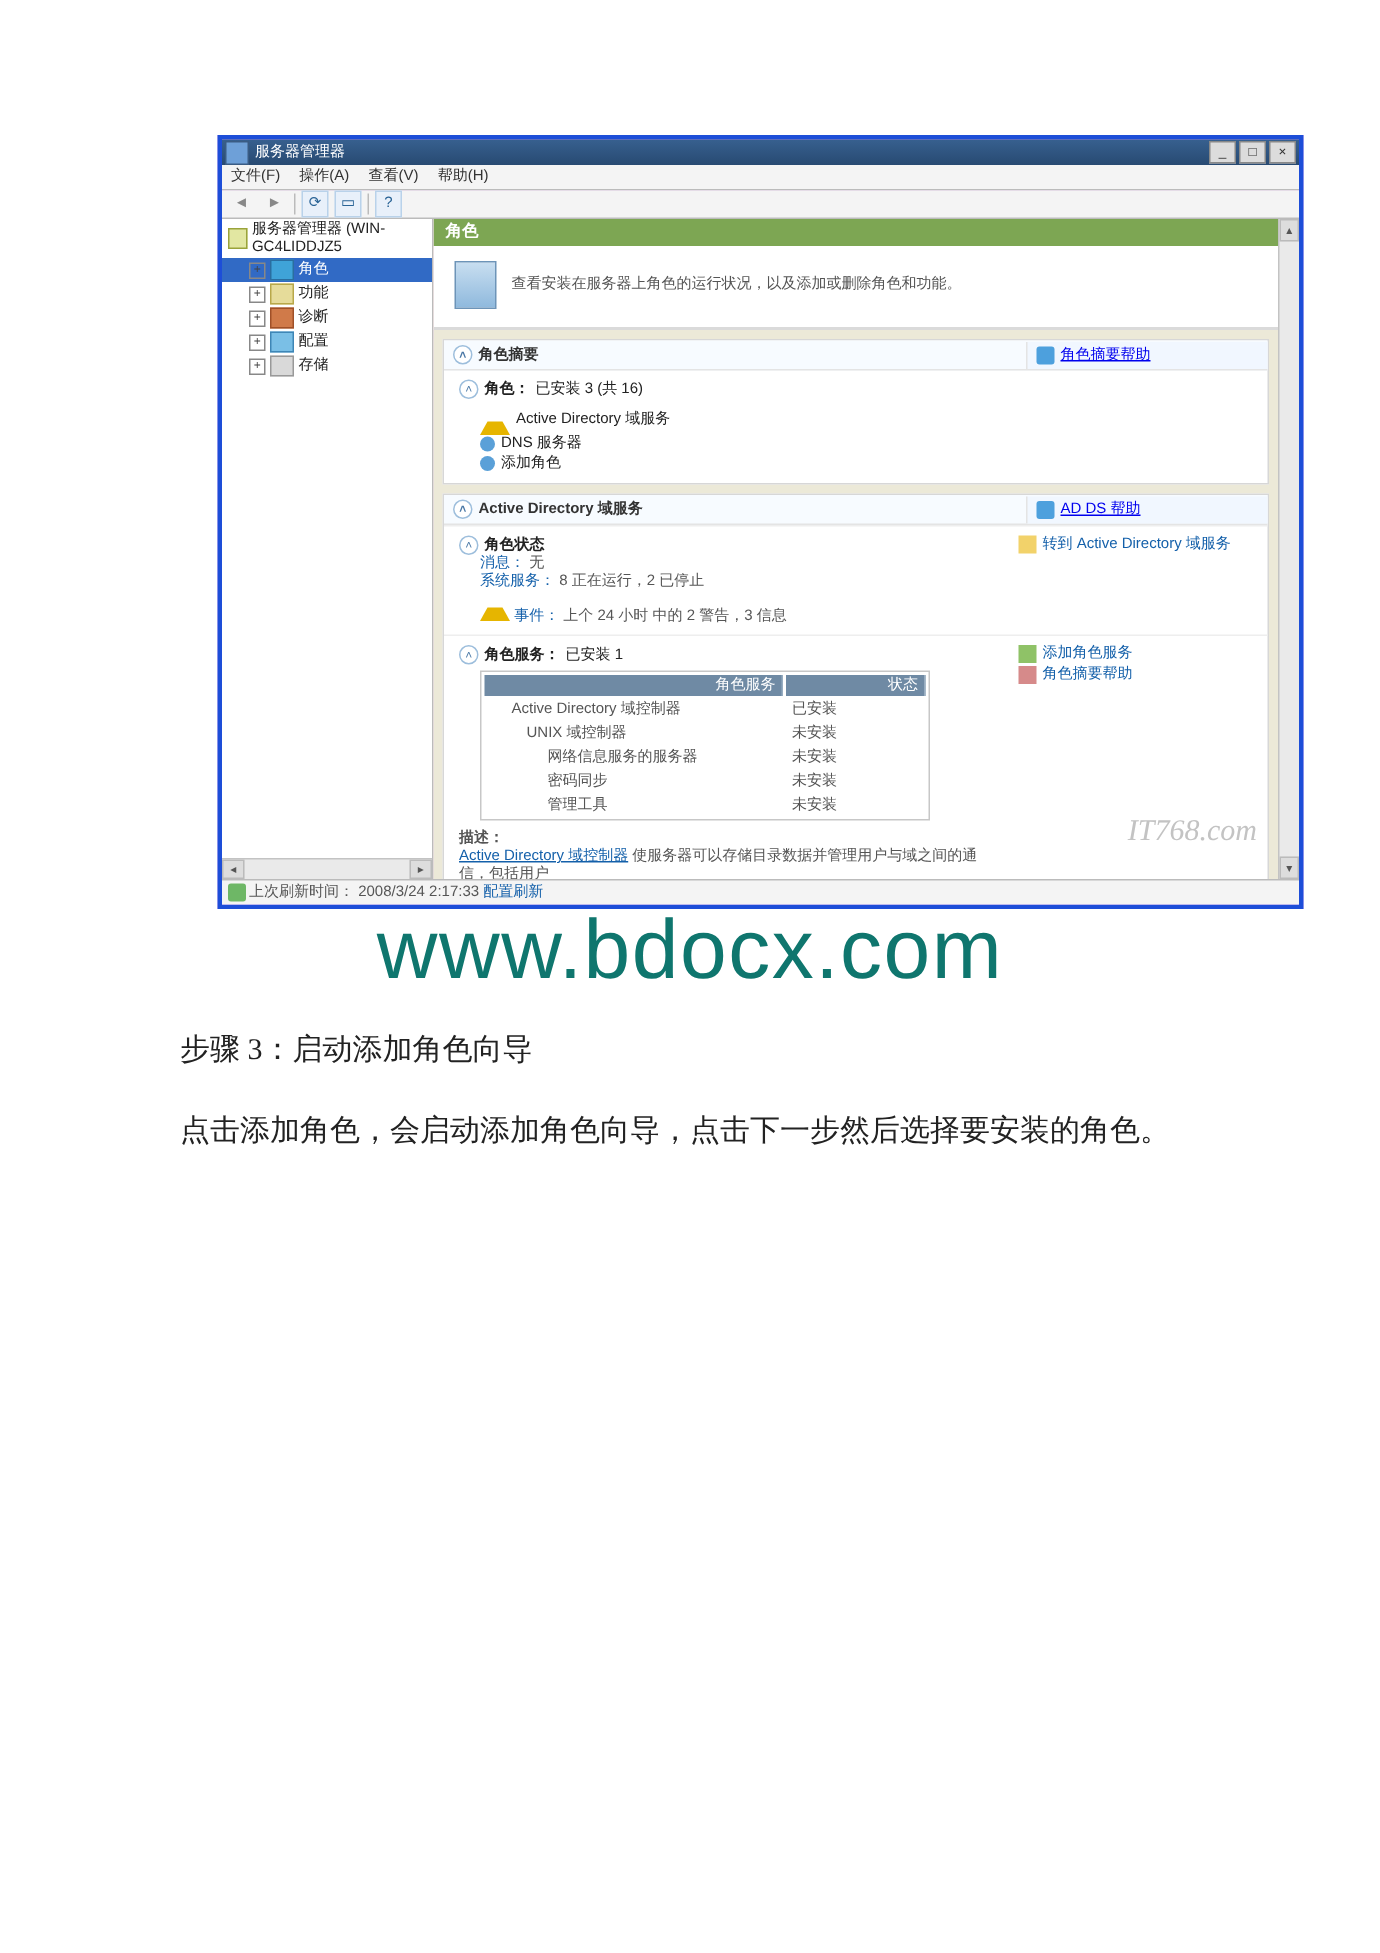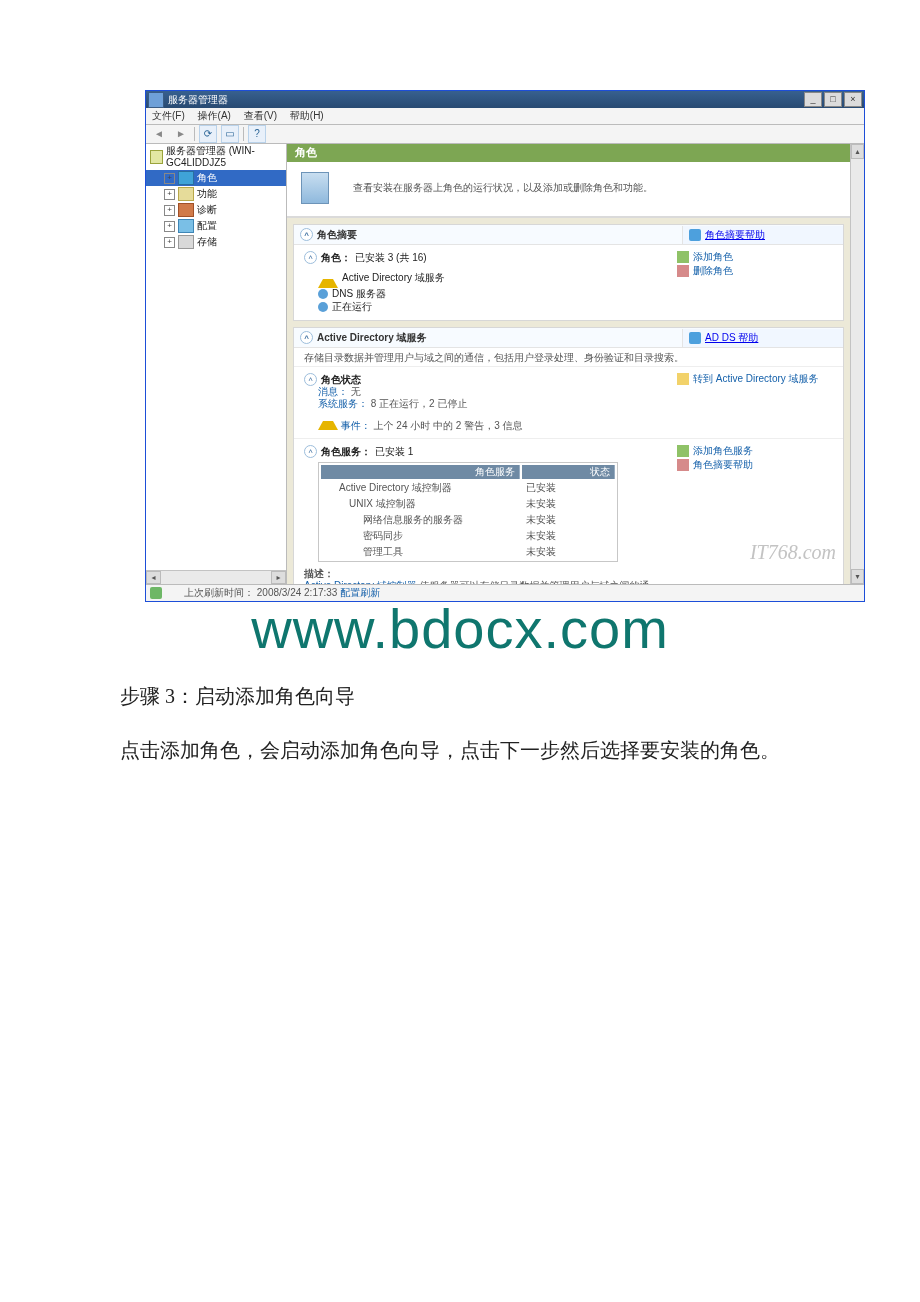--- a/index.html
+++ b/index.html
@@ -6,21 +6,21 @@
     margin:0;
     font-family:"Microsoft YaHei","SimSun",Arial,sans-serif;
     background:#fff;
     color:#222;
   }
   .page{width:920px;margin:0 auto;padding:0 0 40px 0;}
   .screenshot-wrap{padding:90px 60px 0 145px;}
   
   .win{
     width:718px;
-    border:1px solid #1d4ed8;
+    border:3px solid #1d4ed8;
     background:#f0abfc;
     font-size:10px;
     line-height:1.2;
     font-family:"SimSun","宋体",Tahoma,sans-serif;
   }
   .titlebar{
     height:17px;
     background:linear-gradient(#37608f,#284a72);
     color:#fff;
     display:flex;align-items:center;
@@ -59,21 +59,21 @@
   .content{flex:1;background:#ece9d8;overflow:hidden;position:relative;}
   .content-head{
     background:#7da653;
     color:#fff;
     height:18px;
     display:flex;align-items:center;
     padding-left:8px;
     font-weight:bold;
     font-size:11px;
   }
-  .intro{display:flex;gap:24px;padding:10px 14px 12px 14px;background:#fff;border-bottom:2px solid #dadada;font-size:10px;color:#555;align-items:center;}
+  .intro{display:flex;gap:10px;padding:10px 14px 12px 14px;background:#fff;border-bottom:2px solid #dadada;font-size:10px;color:#555;align-items:center;}
   .intro .big-icon{width:26px;height:30px;background:linear-gradient(#c8def0,#8fb9dd);border:1px solid #6d94b8;}
   .scrollable{position:absolute;right:0;top:18px;bottom:0;left:0;overflow:hidden;}
   .panel-stack{padding:0;background:#ece9d8;}
   .section{margin:6px;background:#fff;border:1px solid #d7d7d7;font-size:10px;}
   .sec-head{
     display:flex;align-items:center;
     border-bottom:1px solid #e4e4e4;
     background:#f7fbff;
   }
   .sec-head .lft{flex:1;padding:3px 6px;display:flex;align-items:center;gap:4px;color:#333;font-weight:bold;}
@@ -93,21 +93,21 @@
   .bullet-info{width:10px;height:10px;border-radius:50%;background:#5aa0d8;display:inline-block;}
   .svc-list{margin:4px 0 0 14px;}
   .svc-list div{display:flex;align-items:center;gap:4px;margin:1px 0;}
   .status-line{margin-left:14px;color:#555;}
   .tbl{border:1px solid #c7c7c7;margin:4px 0 0 14px;width:300px;}
   .tbl th{background:#6f8aa4;color:#fff;text-align:right;padding:1px 4px;font-weight:normal;border-right:1px solid #98adc1;font-size:10px;}
   .tbl td{padding:1px 4px;font-size:10px;color:#555;}
   .tbl td.name{padding-left:28px;}
   .desc{margin:6px 0 0 0;color:#555;font-size:10px;}
   .desc a{color:#1460aa;text-decoration:underline;}
-  .statusbar{border-top:1px solid #bbb;background:#f4f4f4;font-size:10px;color:#555;padding:2px 4px;display:flex;align-items:center;gap:22px;}
+  .statusbar{border-top:1px solid #bbb;background:#f4f4f4;font-size:10px;color:#555;padding:2px 4px;display:flex;align-items:center;gap:2px;}
   .statusbar .refresh-icon{width:12px;height:12px;background:#6eb766;border-radius:2px;}
   .statusbar a{color:#1460aa;text-decoration:none;}
   .vscroll{width:13px;background:#eaeaea;border-left:1px solid #c3c3c3;display:flex;flex-direction:column;}
   .vscroll .arrow{height:13px;background:#ddd;border:1px solid #bbb;display:flex;align-items:center;justify-content:center;font-size:8px;color:#555;}
   .vscroll .track{flex:1;}
   .hscroll{height:13px;border-top:1px solid #c3c3c3;background:#eaeaea;display:flex;}
   .hscroll .arrow{width:13px;background:#ddd;border:1px solid #bbb;display:flex;align-items:center;justify-content:center;font-size:8px;color:#555;}
   .hscroll .track{flex:1;}
   .wm{
     position:absolute;right:14px;bottom:20px;
@@ -232,51 +232,40 @@
                         <div>
                             <span class="bullet-warn"></span>
                             <span>Active Directory 域服务</span>
                           </div>
                         <div>
                             <span class="bullet-info"></span>
                             <span>DNS 服务器</span>
                           </div>
                         <div>
                             <span class="bullet-info"></span>
-                            <span>正在运行</span>
+                            <span>添加角色</span>
                           </div>
                       </div>
-                    </div>
-                    <div class="side">
-                      <a href="#">
-                          <span class="tiny-icon add"></span>
-                          <span>添加角色</span>
-                        </a>
-                      <a href="#">
-                          <span class="tiny-icon del"></span>
-                          <span>删除角色</span>
-                        </a>
                     </div>
                   </div>
                 </div>
 
                 <div class="section">
                   <div class="sec-head">
                     <div class="lft">
                       <span class="collapse-circle">˄</span>
                       <span>Active Directory 域服务</span>
                     </div>
                     <div class="rgt">
                       <a href="#">
                         <span class="tiny-icon help"></span>
                         <span>AD DS 帮助</span>
                       </a>
                     </div>
                   </div>
-                  <div style="padding:4px 10px 2px 10px;color:#555;">存储目录数据并管理用户与域之间的通信，包括用户登录处理、身份验证和目录搜索。</div>
 
                   <div class="sec-body" style="border-top:1px solid #eee;">
                     <div class="main">
                       <div style="display:flex;align-items:center;gap:4px;">
                         <span class="collapse-circle">˄</span>
                         <b>角色状态</b>
                       </div>
                       <div class="status-line">
                         <span style="color:#1460aa;">消息：</span>
                         <span>无</span>

